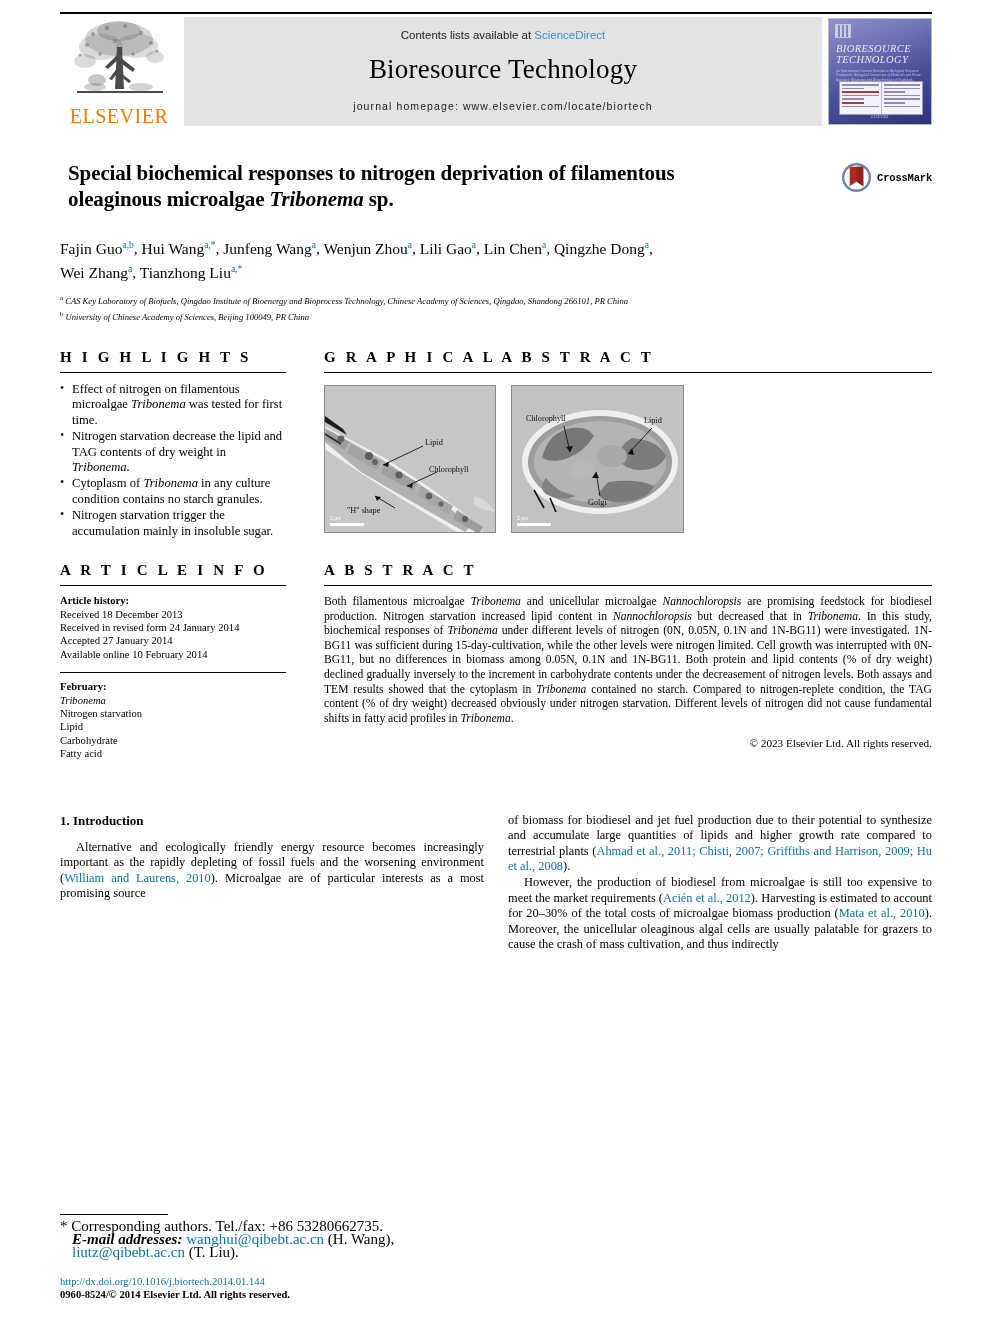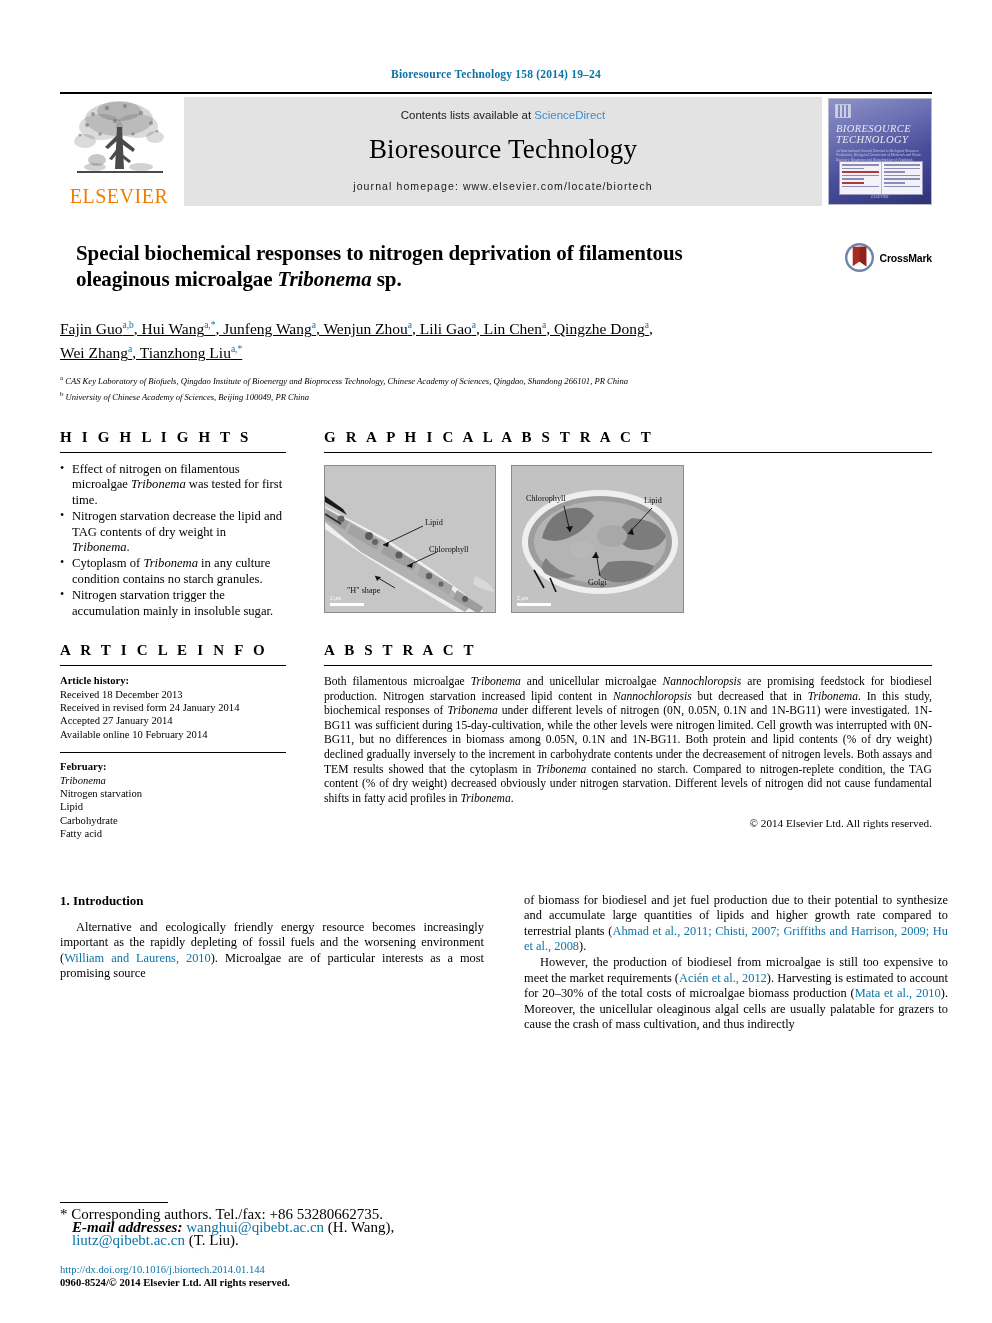--- a/index.html
+++ b/index.html
@@ -115,37 +115,36 @@
   .cover-foot { position: absolute; left: 0; right: 0; bottom: 5px; text-align: center;
     color: #d3d3ea; font-size: 3.4px; letter-spacing: .3px; }
 
   
   .title-block { margin-top: 30px; position: relative; padding-right: 120px; }
   h1.article-title {
     font-family: "Liberation Serif", serif;
     font-size: 21px;
     font-weight: bold;
     line-height: 26px;
-    margin: 16px;
+    margin: 8px;
     letter-spacing: -.1px;
   }
   h1.article-title i { font-style: italic; }
   .crossmark {
     position: absolute; right: 0; top: 2px;
     display: flex; align-items: center; gap: 5px;
   }
   .cm-badge { width: 31px; height: 31px; position: relative; }
-  .cm-text { font-family: Liberation Sans, sans-serif; font-weight: bold; font-size: 10.5px; letter-spacing: -.2px; }
+  .cm-text { font-family: Liberation Mono, monospace; font-weight: bold; font-size: 10.5px; letter-spacing: -.2px; }
 
   .authors {
     margin-top: 23px;
     font-family: "Liberation Serif", serif;
     font-size: 15.5px;
     line-height: 21px;
-    text-decoration: underline;
   }
   .authors sup { color: #0b73a8; font-size: 9.5px; vertical-align: super; }
   .affil {
     margin-top: 9px;
     font-family: "Liberation Serif", serif;
     font-style: italic;
     font-size: 8.6px;
     line-height: 11.5px;
   }
   .affil sup { font-style: normal; font-size: 6.8px; }
@@ -198,21 +197,21 @@
   .abstract-text {
     margin-top: 9px;
     font-size: 11.6px;
     line-height: 14.6px;
     text-align: justify;
   }
   .abstract-text i { font-style: italic; }
   .copyright { text-align: right; font-size: 11.2px; margin-top: 11px; }
 
   
-  .body-cols { display: flex; margin-top: 52px; gap: 40px; }
+  .body-cols { display: flex; margin-top: 52px; gap: 24px; justify-content: flex-end; }
   .bcol { width: 424px; flex: 0 0 424px; }
   h2.sec-title { font-size: 13px; font-weight: bold; margin: 0 0 11px; font-family: "Liberation Serif", serif; }
   p.body-p { font-size: 12.4px; line-height: 15.6px; text-align: justify; margin: 0; text-indent: 16px; }
   p.body-p + p.body-p { margin-top: 0; }
   .ref { color: #0b73a8; }
 
   
   .footnote { position: absolute; left: 60px; bottom: 76px; width: 424px; }
   .fn-rule { border-top: 1px solid #000; width: 108px; margin-bottom: 5px; }
   .fn-line { font-size: 15px; line-height: 13px; }
@@ -221,21 +220,20 @@
 
   .doi-block { position: absolute; left: 60px; bottom: 34px; width: 500px; }
   .doi { color: #0b73a8; font-size: 10.6px; line-height: 13px; }
   .issn { font-size: 10.6px; line-height: 13px; font-weight: bold; }
 </style>
 </head>
 <body>
 
 <div class="page">
 
-  <div class="running-head">Bioresource Technology 158 (2014) 19–24</div>
 
   <div class="masthead">
 
     <div class="elsevier-logo">
       <svg class="tree" viewBox="0 0 104 88">
         <g fill="#4a4a4a">
           <ellipse cx="52" cy="22" rx="34" ry="17" opacity="0.22"></ellipse>
           <ellipse cx="34" cy="30" rx="22" ry="13" opacity="0.2"></ellipse>
           <ellipse cx="70" cy="29" rx="21" ry="12" opacity="0.2"></ellipse>
           <ellipse cx="52" cy="14" rx="22" ry="10" opacity="0.25"></ellipse>
@@ -450,21 +448,21 @@
         <div>Lipid</div>
         <div>Carbohydrate</div>
         <div>Fatty acid</div>
       </div>
     </div>
 
     <div class="col-right">
       <div class="sec-head">A B S T R A C T</div>
       <div class="rule"></div>
       <div class="abstract-text"><span>Both filamentous microalgae </span><i>Tribonema</i><span> and unicellular microalgae </span><i>Nannochloropsis</i><span> are promising feedstock for biodiesel production. Nitrogen starvation increased lipid content in </span><i>Nannochloropsis</i><span> but decreased that in </span><i>Tribonema</i><span>. In this study, biochemical responses of </span><i>Tribonema</i><span> under different levels of nitrogen (0N, 0.05N, 0.1N and 1N-BG11) were investigated. 1N-BG11 was sufficient during 15-day-cultivation, while the other levels were nitrogen limited. Cell growth was interrupted with 0N-BG11, but no differences in biomass among 0.05N, 0.1N and 1N-BG11. Both protein and lipid contents (% of dry weight) declined gradually inversely to the increment in carbohydrate contents under the decreasement of nitrogen levels. Both assays and TEM results showed that the cytoplasm in </span><i>Tribonema</i><span> contained no starch. Compared to nitrogen-replete condition, the TAG content (% of dry weight) decreased obviously under nitrogen starvation. Different levels of nitrogen did not cause fundamental shifts in fatty acid profiles in </span><i>Tribonema</i><span>.</span></div>
-      <div class="copyright">© 2014 Elsevier Ltd. All rights reserved.</div>
+      <div class="copyright">© 2023 Elsevier Ltd. All rights reserved.</div>
     </div>
   </div>
 
   <div class="body-cols">
     <div class="bcol">
       <h2 class="sec-title">1. Introduction</h2>
       <p class="body-p"><span>Alternative and ecologically friendly energy resource becomes increasingly important as the rapidly depleting of fossil fuels and the worsening environment (</span><span class="ref">William and Laurens, 2010</span><span>). Microalgae are of particular interests as a most promising source</span></p>
     </div>
     <div class="bcol">
       <p class="body-p" style="text-indent:0"><span>of biomass for biodiesel and jet fuel production due to their potential to synthesize and accumulate large quantities of lipids and higher growth rate compared to terrestrial plants (</span><span class="ref">Ahmad et al., 2011; Chisti, 2007; Griffiths and Harrison, 2009; Hu et al., 2008</span><span>).</span></p>

